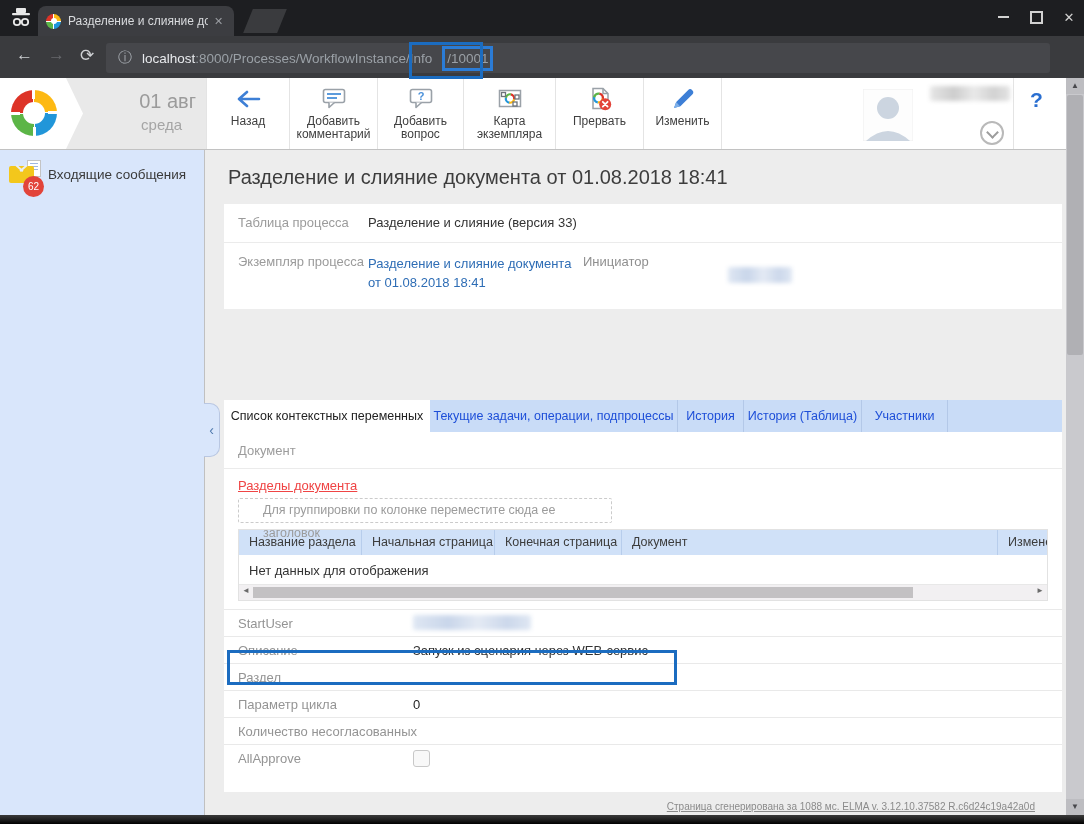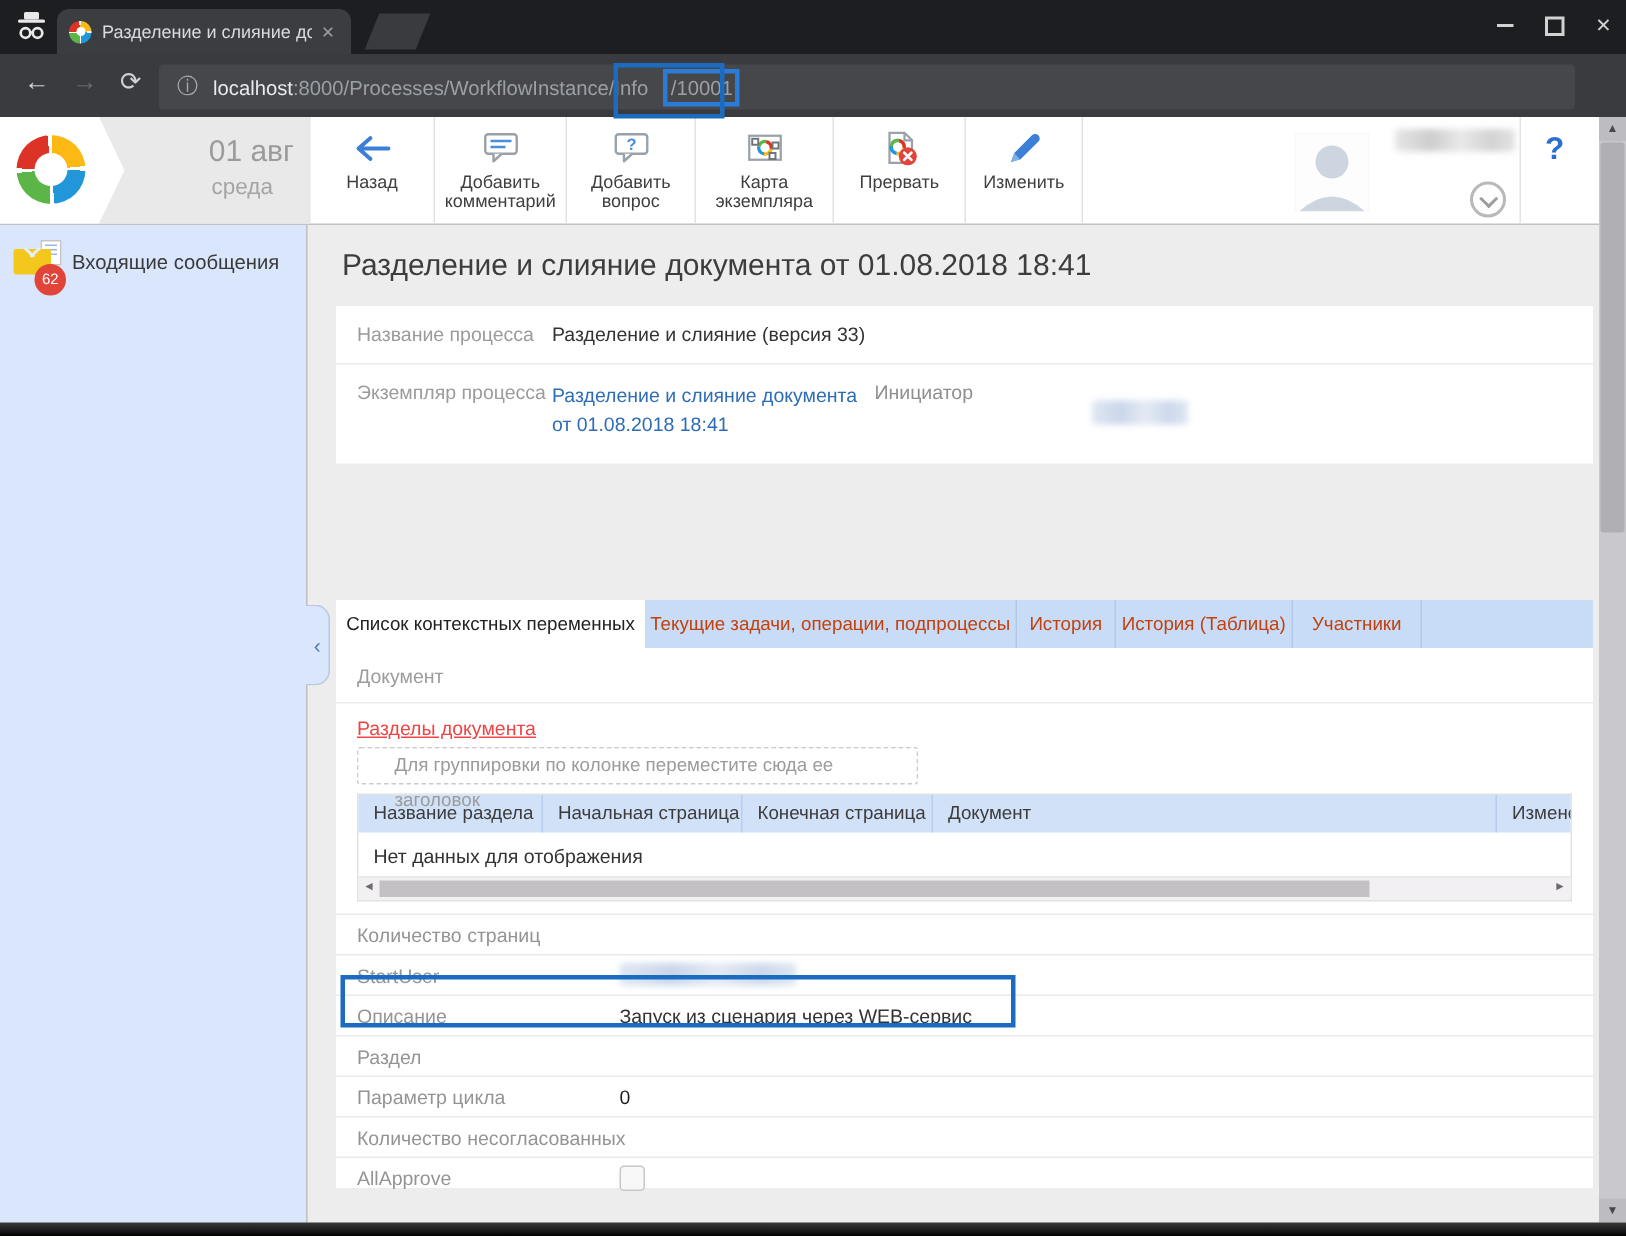--- a/index.html
+++ b/index.html
@@ -80,21 +80,21 @@
   .pagetitle{position:absolute;left:228px;top:166px;font-size:20px;color:#3d3d3d;}
   .card{position:absolute;left:224px;top:204px;width:838px;background:#fff;}
   .d-row{position:relative;border-bottom:1px solid #ebebeb;}
   .d-row:last-child{border-bottom:none;}
   .dlabel{position:absolute;left:14px;top:11px;font-size:13px;color:#9b9b9b;}
   .dvalue{position:absolute;left:144px;top:11px;font-size:13px;color:#333;}
   .dlabel2{position:absolute;left:359px;top:11px;font-size:13px;color:#8f8f8f;}
   .dlink{position:absolute;left:144px;top:11px;width:205px;font-size:13px;color:#2e6db5;line-height:19px;cursor:pointer;}
 
   .tabsrow{position:absolute;left:224px;top:400px;width:838px;height:32px;background:#c9dcf7;display:flex;}
-  .tabitem{height:32px;line-height:32px;text-align:center;font-size:12.5px;color:#c2410c;box-sizing:border-box;
+  .tabitem{height:32px;line-height:32px;text-align:center;font-size:12.5px;color:#1d4ed8;box-sizing:border-box;
            border-right:1px solid #b3c8e8;white-space:nowrap;overflow:hidden;cursor:pointer;}
   .tabitem.active{background:#fff;border-right:none;color:#222;}
 
   .panel{position:absolute;left:224px;top:432px;width:838px;height:360px;background:#fff;box-sizing:border-box;padding:0 14px;}
   .docrow{position:relative;height:37px;margin:0 -14px;padding:11px 14px 0 14px;border-bottom:1px solid #ebebeb;box-sizing:border-box;
           font-size:13px;color:#9c9c9c;}
   .sectitle{margin-top:9px;font-size:13px;color:#ef4444;text-decoration:underline;}
   .grouphint{margin-top:5px;width:348px;height:23px;line-height:23px;border:1px dashed #cbcbcb;color:#9b9b9b;
              font-size:12.5px;padding-left:24px;border-radius:2px;}
   .grid{margin-top:6px;border:1px solid #e2e2e2;}
@@ -271,21 +271,21 @@
       <div class="badge">62</div>
       <span class="sidelabel">Входящие сообщения</span>
     </div>
   </div>
   <div class="collapse">‹</div>
 
   <div class="pagetitle">Разделение и слияние документа от 01.08.2018 18:41</div>
 
   <div class="card">
     <div class="d-row" style="height:38px">
-      <span class="dlabel">Название процесса</span>
+      <span class="dlabel">Таблица процесса</span>
       <span class="dvalue">Разделение и слияние (версия 33)</span>
     </div>
     <div class="d-row" style="height:66px">
       <span class="dlabel">Экземпляр процесса</span>
       <a class="dlink">Разделение и слияние документа от 01.08.2018 18:41</a>
       <span class="dlabel2">Инициатор</span>
       <div class="redact blue abs" style="left:504px;top:24px;width:64px;height:16px"></div>
     </div>
   </div>
 
@@ -313,24 +313,20 @@
       <div class="emptyrow">Нет данных для отображения</div>
       <div class="hscroll">
         <span class="harrow" style="left:3px">◄</span>
         <div class="hthumb"></div>
         <span class="harrow" style="right:3px">►</span>
       </div>
     </div>
 
     <div class="fields">
       <div class="frow">
-        <span class="flabel">Количество страниц</span>
-        <span class="fvalue"></span>
-      </div>
-      <div class="frow">
         <span class="flabel">StartUser</span>
         <div class="redact blue abs" style="left:189px;top:5px;width:118px;height:15px"></div>
       </div>
       <div class="frow">
         <span class="flabel">Описание</span>
         <span class="fvalue">Запуск из сценария через WEB-сервис</span>
       </div>
       <div class="frow">
         <span class="flabel">Раздел</span>
         <span class="fvalue"></span>
@@ -343,20 +339,21 @@
         <span class="flabel">Количество несогласованных</span>
         <span class="fvalue"></span>
       </div>
       <div class="frow" style="height:31px">
         <span class="flabel">AllApprove</span>
         <div class="checkbox"></div>
       </div>
     </div>
   </div>
 
+  <div class="footer">Страница сгенерирована за 1088 мс.  ELMA v. 3.12.10.37582 R.c6d24c19a42a0d</div>
 
   <div class="annot" style="left:409px;top:42px;width:68px;height:31px"></div>
   <div class="annot" style="left:227px;top:650px;width:444px;height:29px"></div>
 
   <div class="vscroll">
     <div class="varrow" style="top:0">▲</div>
     <div class="vthumb"></div>
     <div class="varrow" style="bottom:0">▼</div>
   </div>
   <div class="bottomstrip"></div>

